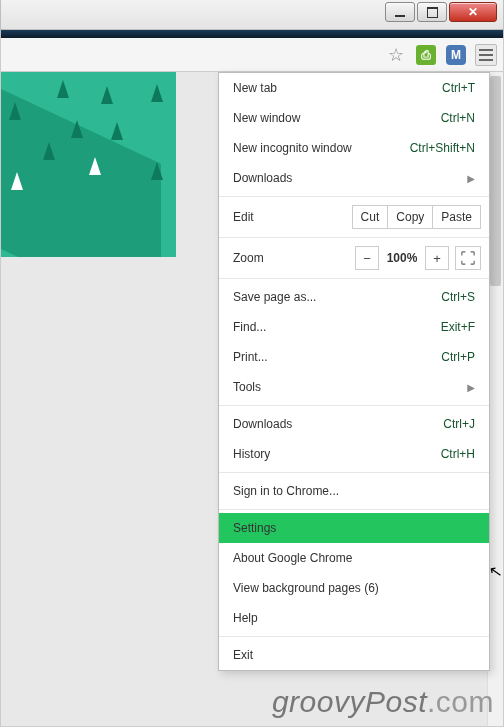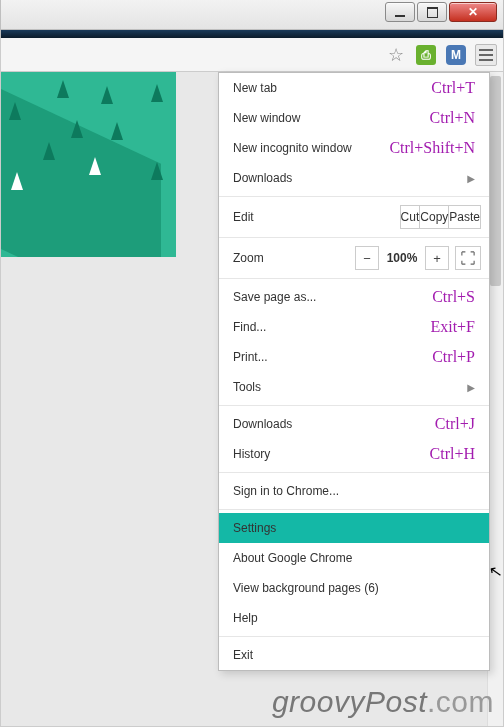--- a/index.html
+++ b/index.html
@@ -31,28 +31,28 @@
   .mtn{ position:absolute; bottom:-20px; left:-40px; width:200px; height:160px; background:#1d9d7a; transform: skewY(25deg);}
   .tree{position:absolute; width:0;height:0; border-left:6px solid transparent; border-right:6px solid transparent; border-bottom:18px solid #0d7a5d;}
   .tree.t1{top:30px;left:8px}.tree.t2{top:8px;left:56px}.tree.t3{top:50px;left:110px}.tree.t4{top:12px;left:150px}
   .tree.t5{top:70px;left:42px}.tree.t6{top:14px;left:100px}.tree.t7{top:90px;left:150px}.tree.t8{top:48px;left:70px}
   .tree.w1,.tree.w2{border-bottom-color:#fff;}
   .tree.w1{top:100px;left:10px}.tree.w2{top:85px;left:88px}
 
   
   .menu { position:absolute; top:72px; right:14px; width:272px; background:#fff; border:1px solid #bcbcbc; box-shadow: 3px 3px 8px rgba(0,0,0,.15); font-size:12px; color:#333; z-index:5;}
   .menu-row { display:flex; align-items:center; justify-content:space-between; padding:8px 14px; height:30px; white-space:nowrap;}
-  .menu-row.highlight { background:#14b8a6;}
+  .menu-row.highlight { background:#22c55e;}
   .menu-label{color:#333;}
-  .menu-shortcut{color:#a21caf; font-size:16px;font-family:Liberation Serif, serif;}
+  .menu-shortcut{color:#14532d; font-size:12px;}
   .menu-sep{ height:1px; background:#e6e6e6; margin:3px 0;}
   .arrow { color:#888; font-size:10px;}
   .edit-row, .zoom-row { display:flex; align-items:center; justify-content:space-between; padding:0 8px 0 14px; height:34px;}
   .btn-grp{display:flex;}
-  .mini-btn{ border:1px solid #ccc; background:#fff; height:24px; padding:0 0; font-size:12px; color:#333; display:flex; align-items:center; justify-content:center;}
+  .mini-btn{ border:1px solid #ccc; background:#fff; height:24px; padding:0 8px; font-size:12px; color:#333; display:flex; align-items:center; justify-content:center;}
   .mini-btn + .mini-btn{ border-left:none;}
   .zoom-grp{display:flex; align-items:center;}
   .zoom-btn{width:24px;height:24px;border:1px solid #ccc; background:#fff; display:flex;align-items:center;justify-content:center; font-size:13px; color:#444;}
   .zoom-val{width:46px;height:24px;display:flex;align-items:center;justify-content:center; font-size:12px;font-weight:bold;}
   .zoom-btn + .zoom-val, .zoom-val + .zoom-btn{}
   .fs-btn{width:26px;height:24px;border:1px solid #ccc; background:#fff; margin-left:6px; display:flex;align-items:center;justify-content:center;}
   .fs-btn svg{width:14px;height:14px;}
 
   .cursor { position:absolute; top:562px; right:2px; font-size:16px; color:#000; z-index:10; transform: rotate(-10deg);}
   .watermark { position:absolute; bottom:8px; right:10px; font-family: Georgia, 'Times New Roman', serif; font-style:italic; font-size:30px; color:#777; z-index:3; letter-spacing:.5px;}

